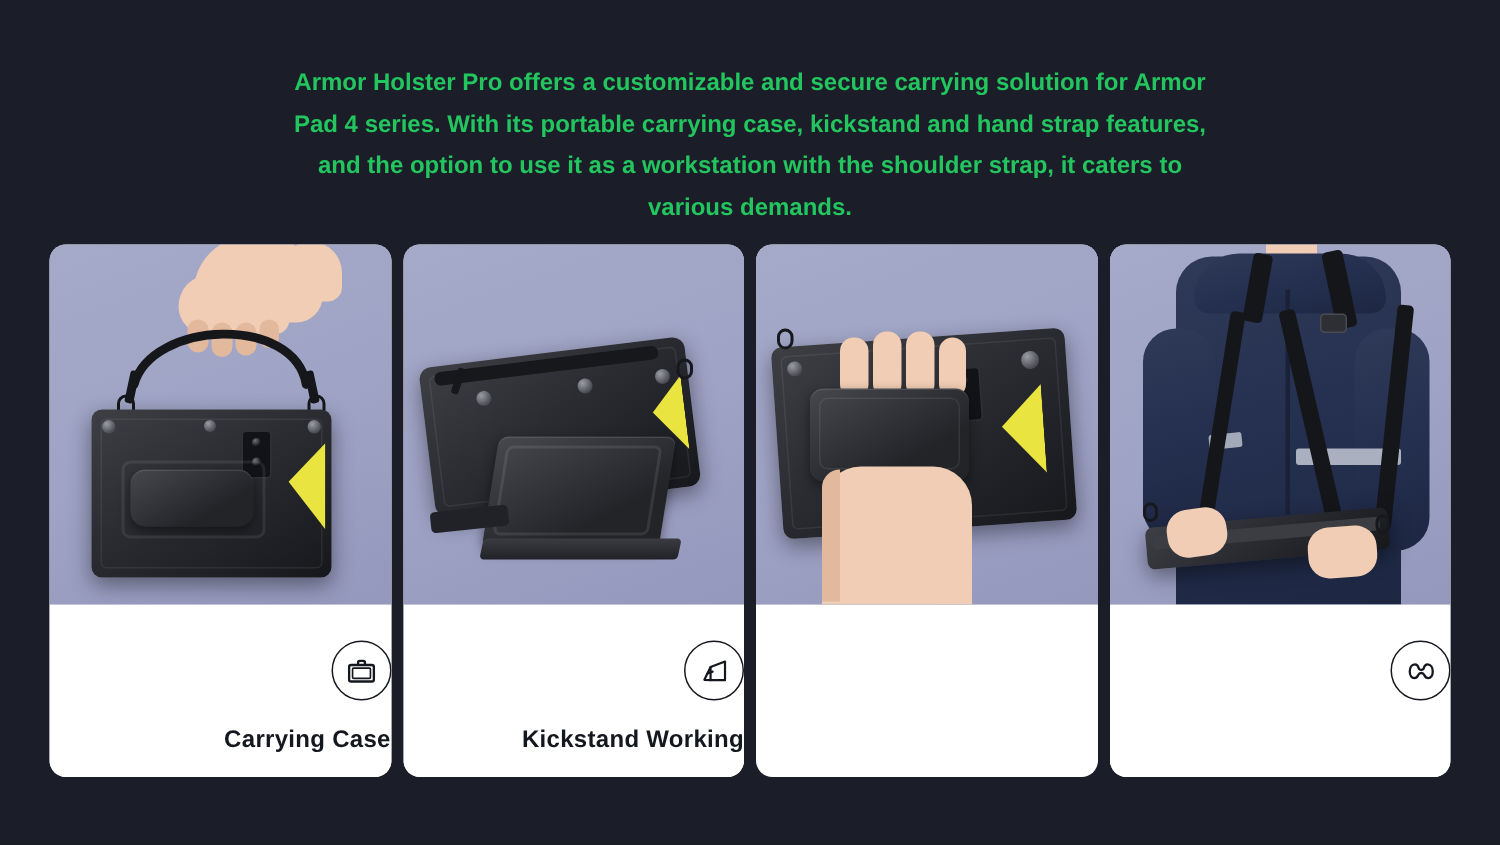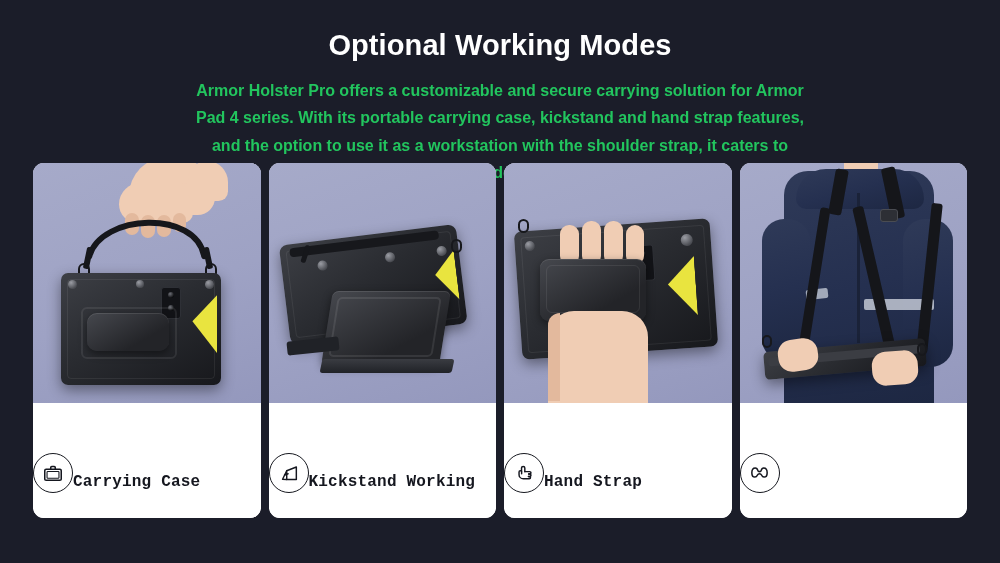--- a/index.html
+++ b/index.html
@@ -44,24 +44,23 @@
     background:#a2a6c6;
   }
   .photo-bg {
     position:absolute; inset:0;
     background:linear-gradient(160deg,#a6aac9 0%,#9ea2c4 55%,#9498bd 100%);
   }
 
   
   .footer {
     flex:1; background:#ffffff;
-    display:flex; flex-direction:row;
-    align-items:center; justify-content:flex-start;
+    display:flex; flex-direction:column;
+    align-items:flex-end; justify-content:flex-start;
     padding-top:24px;
-    font-family:Liberation Mono, monospace;
   }
   .icon-circle {
     width:40px; height:40px; border-radius:50%;
     border:1.4px solid #16181f;
     display:flex; align-items:center; justify-content:center;
     flex:0 0 auto;
   }
   .icon-circle svg { display:block; }
   .card-label {
     margin-top:18px;
@@ -125,21 +124,20 @@
   }
   .reflective { position:absolute; background:#b9bfcc; border-radius:2px; }
   .harness { position:absolute; background:#15161a; border-radius:3px; }
 </style>
 </head>
 <body>
 
 <div class="page">
 
   <div class="header">
-    <div class="title">Optional Working Modes</div>
     <div class="desc">Armor Holster Pro offers a customizable and secure carrying solution for Armor Pad 4 series. With its portable carrying case, kickstand and hand strap features, and the option to use it as a workstation with the shoulder strap, it caters to various demands.</div>
   </div>
 
   <div class="cards">
 
     <div class="card">
       <div class="photo">
         <div class="photo-bg"></div>
         <div class="art">
 
@@ -244,31 +242,20 @@
 
           <div class="strap-pad" style="left:36px;top:96px;width:106px;height:62px;border-radius:9px;"></div>
           <div style="position:absolute;left:42px;top:102px;width:94px;height:48px;border:1.6px solid rgba(255,255,255,.08);border-radius:6px;"></div>
 
           <div class="skin" style="left:44px;top:148px;width:100px;height:92px;border-radius:26px 26px 0 0;"></div>
           <div class="skin-d" style="left:44px;top:150px;width:12px;height:88px;border-radius:12px 0 0 0;"></div>
 
           <div style="position:absolute;left:14px;top:56px;width:11px;height:14px;border:2.5px solid #17181c;border-radius:6px;"></div>
         </div>
       </div>
-      <div class="footer">
-        <div class="icon-circle">
-          <svg width="22" height="22" viewBox="0 0 24 24" fill="none" stroke="#15171f" stroke-width="1.6" stroke-linejoin="round" stroke-linecap="round">
-            <path d="M9.3 10.5V6.6c0-1 .8-1.8 1.8-1.8s1.8.8 1.8 1.8v3.9"></path>
-            <path d="M12.9 10.5h5.3c.8 0 1.4.6 1.4 1.3s-.6 1.3-1.4 1.3h-1.1"></path>
-            <path d="M17.1 13.1h1.1c.8 0 1.4.6 1.4 1.3s-.6 1.3-1.4 1.3h-1.3"></path>
-            <path d="M16.9 15.7h.8c.8 0 1.4.6 1.4 1.3s-.6 1.3-1.4 1.3h-6.4c-2.6 0-4.7-2-4.7-4.5v-3c0-.8.6-1.4 1.4-1.4s1.4.6 1.4 1.4v2.1"></path>
-          </svg>
-        </div>
-        <div class="card-label">Hand Strap</div>
-      </div>
     </div>
 
     <div class="card">
       <div class="photo">
         <div class="photo-bg"></div>
         <div class="art">
 
           <div class="coverall" style="left:44px;top:8px;width:150px;height:232px;border-radius:24px 24px 0 0;"></div>
 
           <div class="skin" style="left:104px;top:-14px;width:34px;height:34px;border-radius:10px;"></div>

